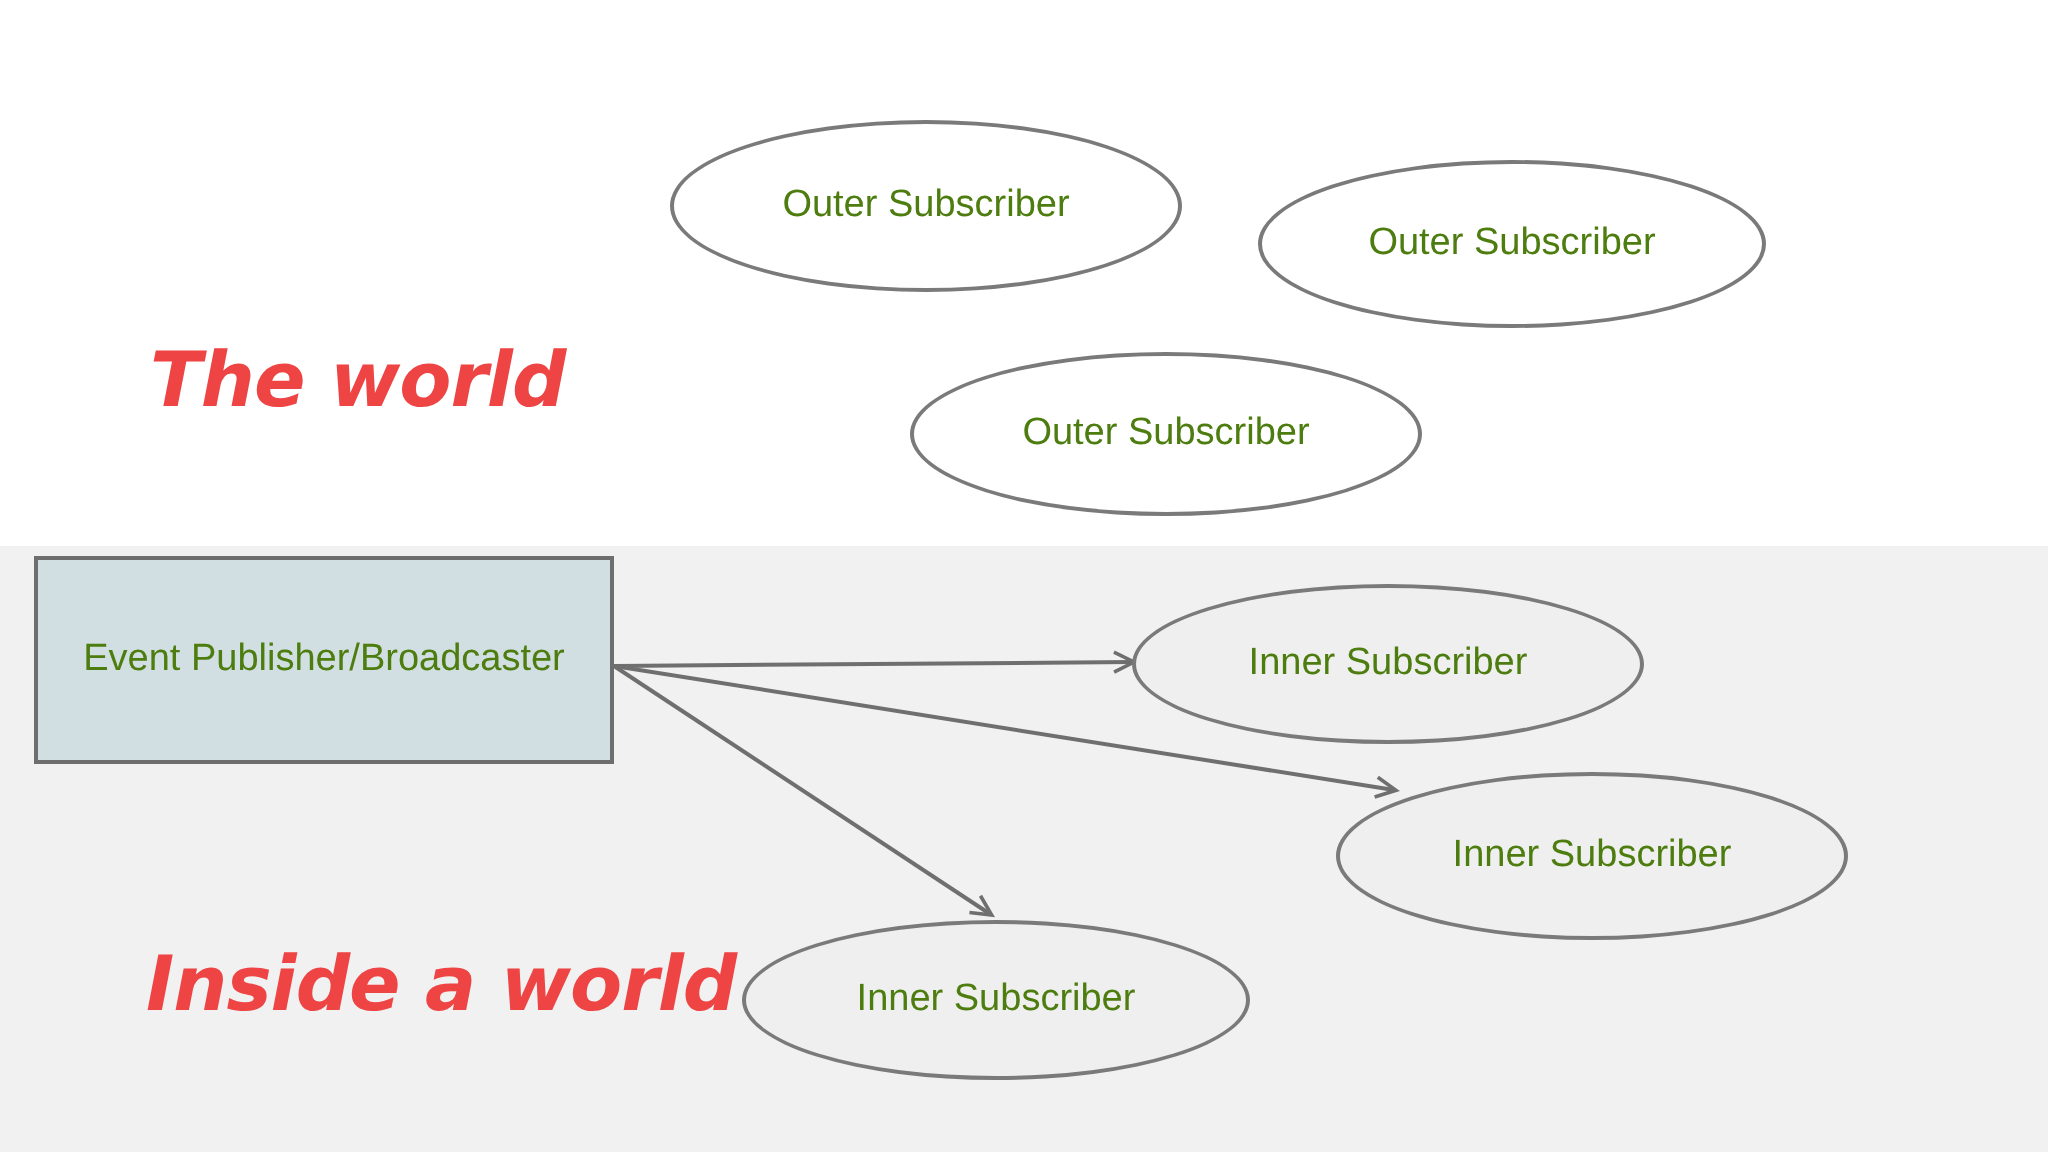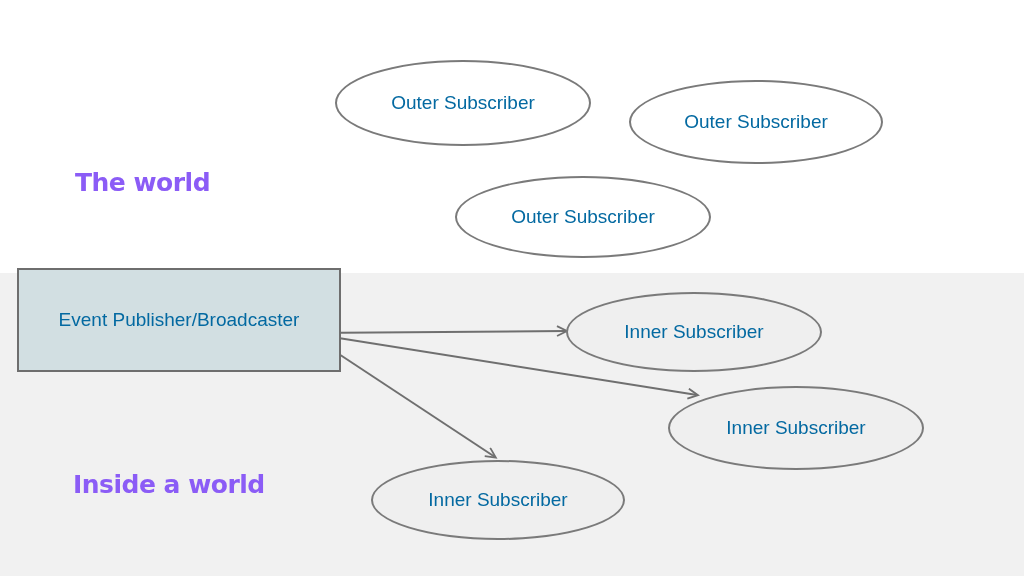--- a/index.html
+++ b/index.html
@@ -25,49 +25,50 @@
     left: 0; top: 0;
     width: 1024px; height: 576px;
     pointer-events: none;
   }
   .node {
     position: absolute;
     display: flex;
     align-items: center;
     justify-content: center;
     text-align: center;
-    color: #0369a1;
+    color: #4d7c0f;
     font-size: 19px;
     line-height: 1.15;
     box-sizing: border-box;
   }
   .ellipse {
     border: 2px solid #7a7a7a;
     border-radius: 50%;
   }
   .ellipse.outer { background: #ffffff; }
   .ellipse.inner { background: #efefef; }
   .publisher-box {
     border: 2px solid #6e6e6e;
     background: #d2dfe2;
   }
   .section-title {
     position: absolute;
     font-family: "DejaVu Sans", sans-serif;
+    font-style: italic;
     font-weight: 600;
-    font-size: 25px;
+    font-size: 38px;
     letter-spacing: -0.5px;
-    color: #8b5cf6;
+    color: #ef4444;
     white-space: nowrap;
   }
   
   #outer-0 { left: 335px; top: 60px;  width: 256px; height: 86px; }
   #outer-1 { left: 629px; top: 80px;  width: 254px; height: 84px; }
   #outer-2 { left: 455px; top: 176px; width: 256px; height: 82px; }
-  #publisher { left: 17px; top: 268px; width: 324px; height: 104px; }
+  #publisher { left: 17px; top: 278px; width: 290px; height: 104px; }
   #inner-0 { left: 566px; top: 292px; width: 256px; height: 80px; }
   #inner-1 { left: 668px; top: 386px; width: 256px; height: 84px; }
   #inner-2 { left: 371px; top: 460px; width: 254px; height: 80px; }
   #title-world  { left: 75px; top: 168px; }
   #title-module { left: 73px; top: 470px; }
 </style>
 </head>
 <body>
 
 <div class="slide">

